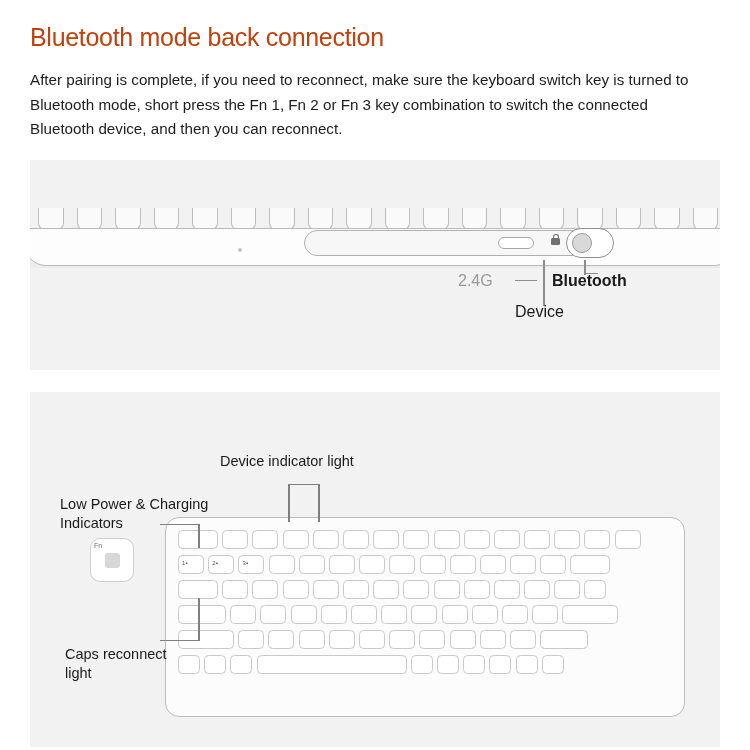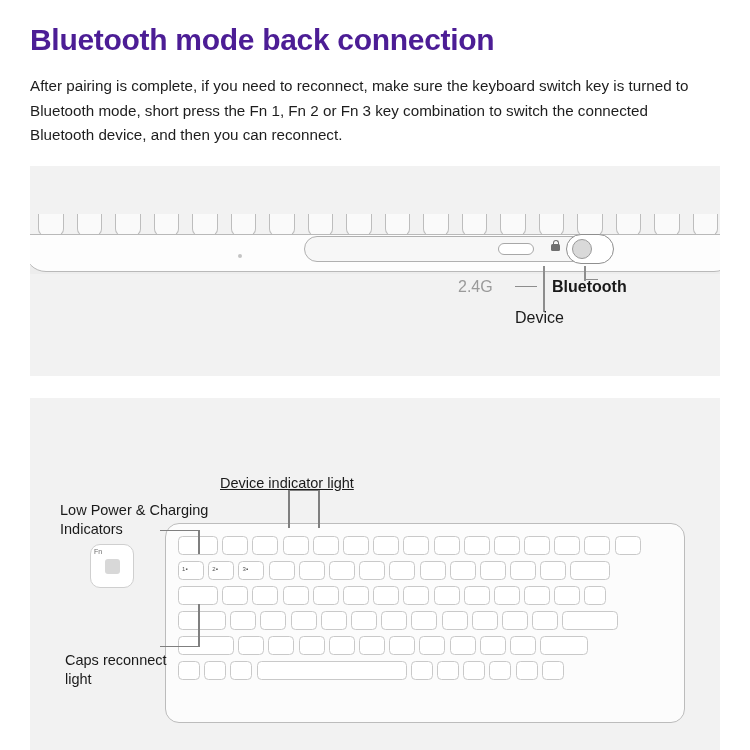--- a/index.html
+++ b/index.html
@@ -13,26 +13,26 @@
     color: #1a1a1a;
     overflow: hidden;
   }
   .page {
     width: 750px;
     height: 750px;
     position: relative;
     padding: 0 30px;
   }
   .title {
-    font-size: 30px;
-    font-weight: bold;
+    font-size: 25px;
+    font-weight: normal;
     letter-spacing: -0.3px;
     margin: 22px 0 0 0;
     line-height: 1.2;
-    color: #4c1d95;
+    color: #c2410c;
   }
   .body-text {
     font-size: 15.2px;
     line-height: 1.62;
     margin: 16px 8px 0 0;
     color: #1d1d1d;
     max-width: 692px;
   }
 
   
@@ -263,21 +263,21 @@
     font-size: 7px;
     color: #6b6b6b;
   }
 
   .cap2 {
     position: absolute;
     font-size: 14.5px;
     color: #1a1a1a;
     line-height: 1.35;
   }
-  .cap-device { left: 190px; top: 76px; text-decoration: underline; }
+  .cap-device { left: 190px; top: 60px; }
   .cap-lowpow { left: 30px; top: 103px; }
   .cap-caps   { left: 35px; top: 253px; }
   .l2 { position: absolute; background: #7f7f7f; }
   .l2-dev-v  { left: 258px; top: 92px;  width: 1.5px; height: 38px; }
   .l2-dev-v2 { left: 288px; top: 92px;  width: 1.5px; height: 38px; }
   .l2-dev-h  { left: 258px; top: 92px;  width: 31px;  height: 1.5px; }
   .l2-low-h  { left: 130px; top: 132px; width: 40px;  height: 1.5px; }
   .l2-low-v  { left: 168px; top: 132px; width: 1.5px; height: 24px; }
   .l2-caps-h { left: 130px; top: 248px; width: 40px;  height: 1.5px; }
   .l2-caps-v { left: 168px; top: 206px; width: 1.5px; height: 43px; }

